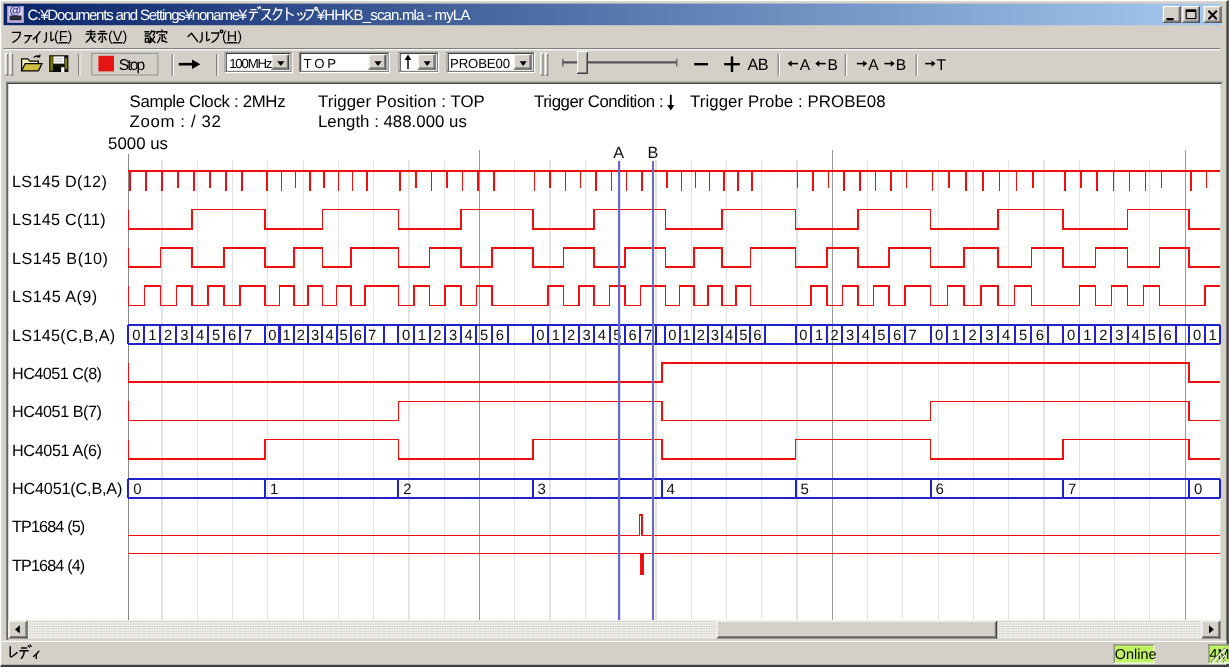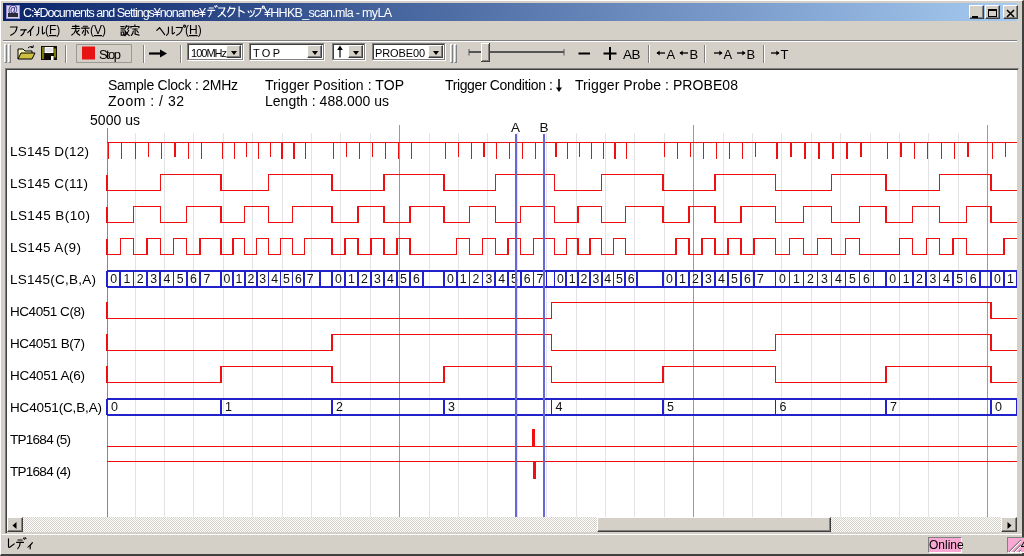--- a/index.html
+++ b/index.html
@@ -49,21 +49,21 @@
   box-shadow:inset -1px -1px 0 #808080; }
 #sthumb { position:absolute; left:590px; top:0; width:234px; height:15px; background:#d4d0c8;
   border-top:1px solid #fff; border-left:1px solid #fff;
   border-right:1px solid #404040; border-bottom:1px solid #404040;
   box-shadow:inset -1px -1px 0 #808080; }
 #statusbar { position:absolute; left:2px; top:534px; width:1020px; height:19px; background:#d4d0c8;
   border-top:1px solid #fff; }
 .spanel { position:absolute; top:2px; height:16px; font-size:12px; color:#000;
   border-top:1px solid #808080; border-left:1px solid #808080;
   border-bottom:1px solid #fff; border-right:1px solid #fff;
-  text-align:center; line-height:15px; background:#f9a8d4; }
+  line-height:15px; background:#bef264; }
 .stopbox { position:absolute; left:76px; top:44px; width:56px; height:19px; border:1px solid #9a9a94; }
 svg text { font-family:"Liberation Sans", sans-serif; }
 </style></head>
 <body>
 <div id="win"></div>
 <div id="titlebar"></div>
 <div id="title-ic">
     <span>@</span>
     <i></i>
   </div>

